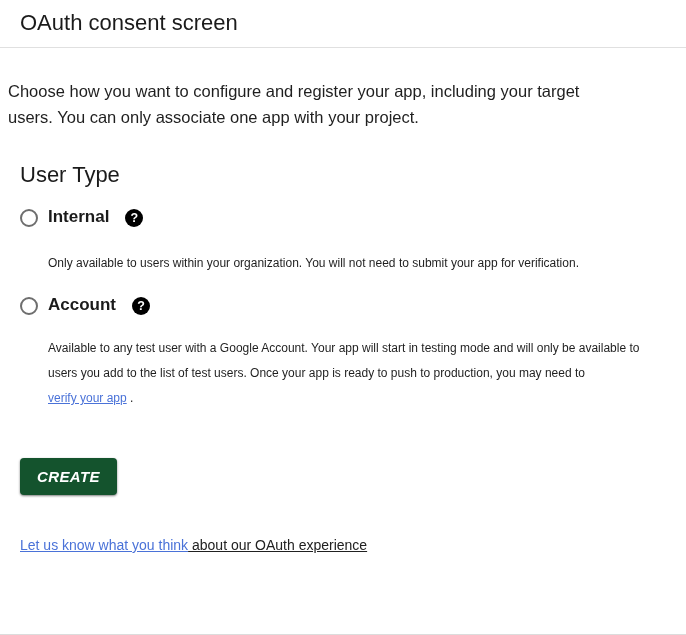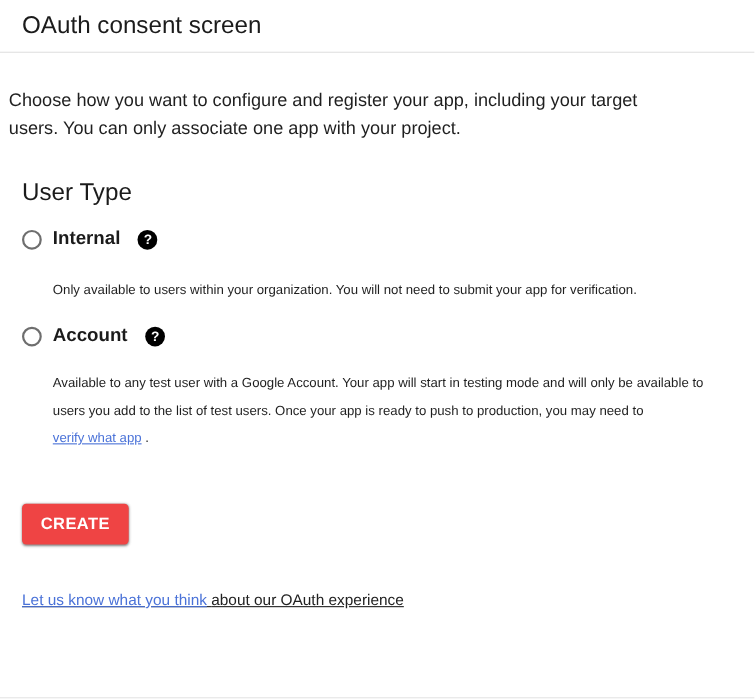--- a/index.html
+++ b/index.html
@@ -85,30 +85,31 @@
   a.text-link {
     color: #4a72d8;
     text-decoration: underline;
     cursor: pointer;
   }
   .create-btn {
     display: inline-block;
     margin: 47px 0 0 20px;
     height: 37px;
     padding: 0 17px;
-    background: #ef4444;
+    background: #14532d;
     color: #ffffff;
     border: none;
     border-radius: 4px;
     font-family: "Liberation Sans", sans-serif;
     font-size: 15px;
     font-weight: 700;
     letter-spacing: 0.4px;
     box-shadow: 0 1px 2px rgba(0,0,0,0.35), 0 1px 3px rgba(0,0,0,0.2);
     cursor: pointer;
+    font-style: italic;
   }
   .footer-note {
     margin: 42px 20px 0 20px;
     font-size: 14px;
     color: #212121;
     text-decoration: underline;
   }
   .bottom-divider {
     position: absolute;
     left: 0;
@@ -138,21 +139,21 @@
 
 <p class="option-desc">Only available to users within your organization. You will not need to submit your app for verification.</p>
 
 <div class="option-row">
   <span class="radio-outer"></span>
   <span class="option-label">Account</span>
   <span class="help-icon">?</span>
 </div>
 
 <p class="option-desc external"><span>Available to any test user with a Google Account. Your app will start in testing mode and will only be available to users you add to the list of test users. Once your app is ready to push to production, you may need to</span><br>
-<a class="text-link">verify what app</a>
+<a class="text-link">verify your app</a>
 <span>.</span></p>
 
 <button class="create-btn">CREATE</button>
 
 <p class="footer-note">
   <a class="text-link">Let us know what you think</a>
   <span>about our OAuth experience</span>
 </p>
 
 <div class="bottom-divider"></div>

